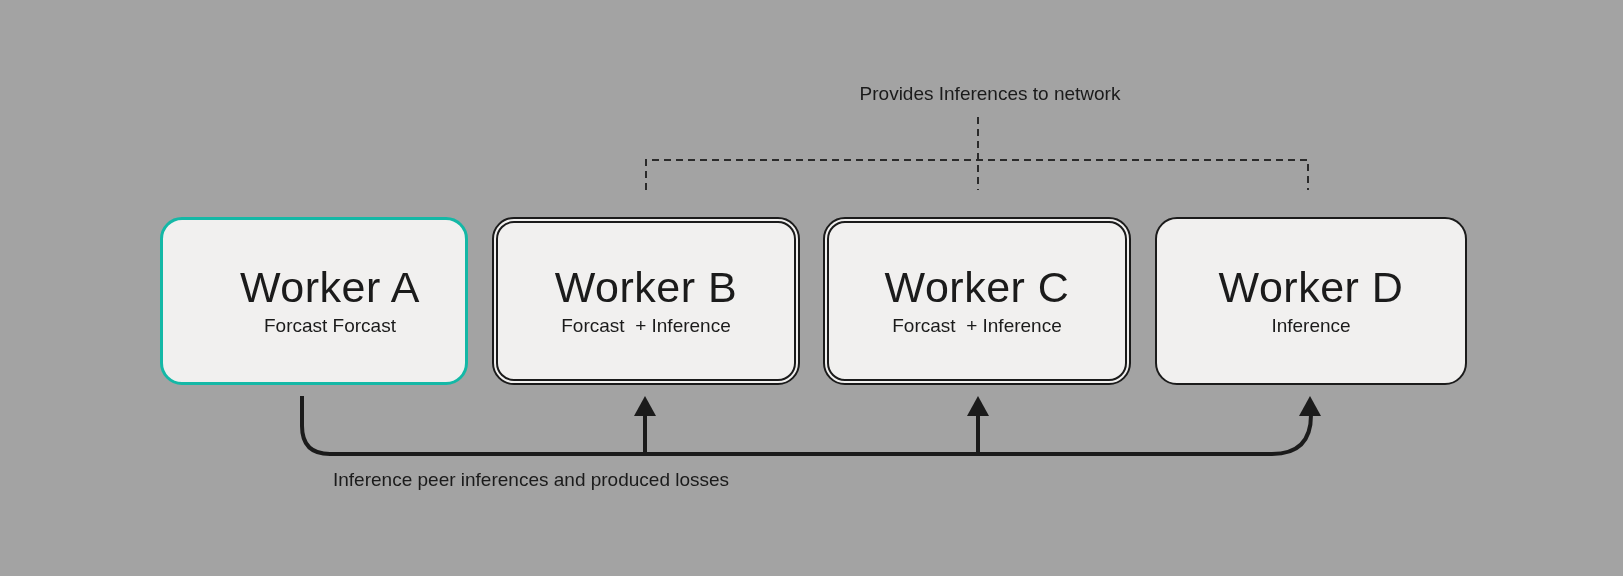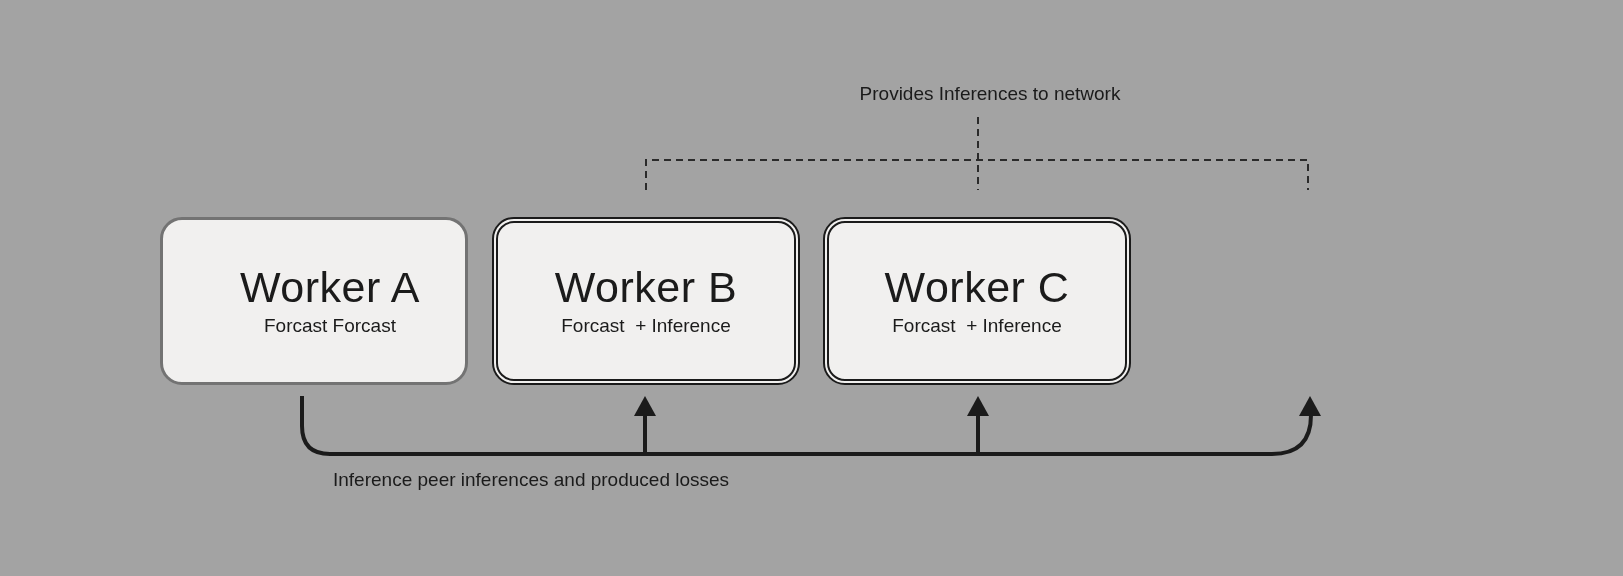--- a/index.html
+++ b/index.html
@@ -28,21 +28,21 @@
     height: 168px;
     box-sizing: border-box;
     border-radius: 22px;
     display: flex;
     flex-direction: column;
     align-items: center;
     justify-content: center;
     gap: 6px;
     background: #f1f0ef;
   }
-  .worker-box.border-single-thick { border: 3px solid #737373; padding-left: 32px; }
+  .worker-box.border-single-thick { border: 3px solid #14b8a6; padding-left: 32px; }
   .worker-box.border-single-thin  { border: 2px solid #1b1b1b; }
   .worker-box.border-double       { border: 6px double #1b1b1b; }
   .box-a { left: 160px;  width: 308px; }
   .box-b { left: 492px;  width: 308px; }
   .box-c { left: 823px;  width: 308px; text-align: right; }
   .box-d { left: 1155px; width: 312px; }
   .worker-title {
     font-size: 43px;
     font-weight: 500;
     line-height: 1.05;
@@ -103,16 +103,20 @@
   <div class="worker-box box-b border-double">
     <div class="worker-title">Worker B</div>
     <div class="worker-subtitle">Forcast  + Inference</div>
   </div>
 
   <div class="worker-box box-c border-double">
     <div class="worker-title">Worker C</div>
     <div class="worker-subtitle">Forcast  + Inference</div>
   </div>
 
+  <div class="worker-box box-d border-single-thin">
+    <div class="worker-title">Worker D</div>
+    <div class="worker-subtitle">Inference</div>
+  </div>
 
   <div class="annotation annotation-bottom">Inference peer inferences and produced losses</div>
 
 </div>
 
 </body></html>

